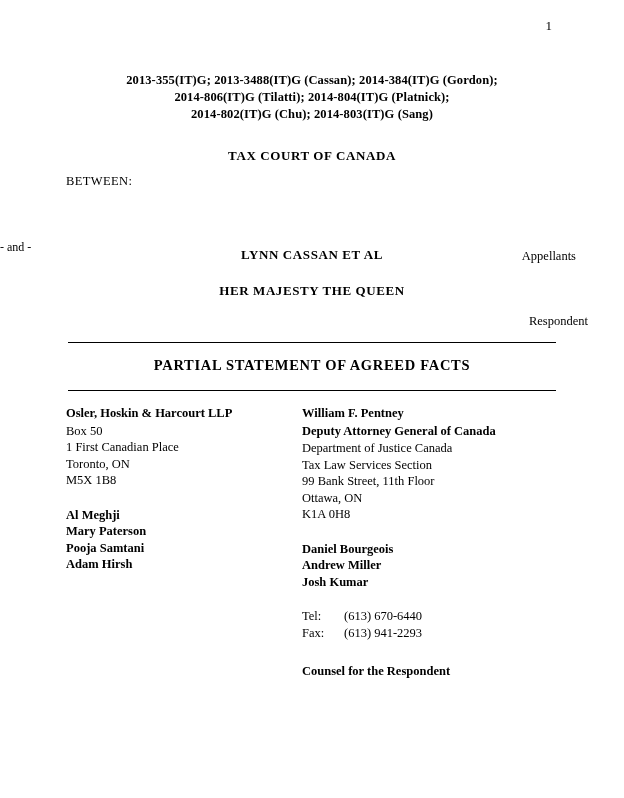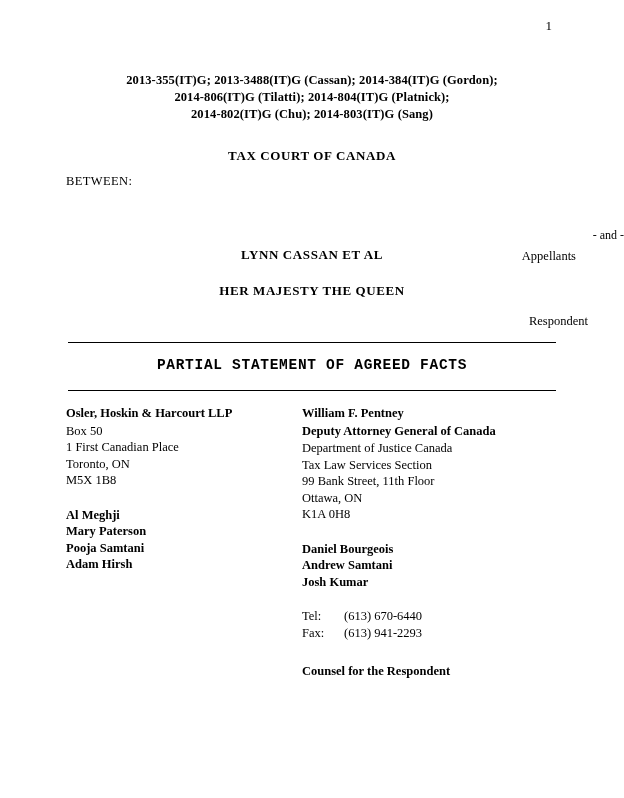--- a/index.html
+++ b/index.html
@@ -76,24 +76,24 @@
   .appellants-label {
     position: absolute;
     top: 233px;
     right: 48px;
     font-size: 12.5px;
     margin-top: 16px;
   }
 
   .and-word {
     position: absolute;
-    top: 228px;
-    left: 0;
-    width: 624px;
-    text-align: right;
+    top: 240px;
+    left: 0;
+    width: 624px;
+    text-align: left;
     font-size: 12px;
   }
 
   .party-respondent {
     position: absolute;
     top: 283px;
     left: 0;
     width: 624px;
     text-align: center;
     font-weight: bold;
@@ -120,21 +120,20 @@
 
   .doc-title {
     position: absolute;
     top: 357px;
     left: 0;
     width: 624px;
     text-align: center;
     font-weight: bold;
     font-size: 14.5px;
     letter-spacing: 0.7px;
-    font-family: Liberation Mono, monospace;
   }
 
   .col-left {
     position: absolute;
     top: 405px;
     left: 66px;
     width: 220px;
     font-size: 12.5px;
     line-height: 16.5px;
   }
@@ -234,21 +233,21 @@
     <span class="firm-name">William F. Pentney</span>
     <span class="firm-name">Deputy Attorney General of Canada</span>
     <span class="addr-line">Department of Justice Canada</span>
     <span class="addr-line">Tax Law Services Section</span>
     <span class="addr-line">99 Bank Street, 11th Floor</span>
     <span class="addr-line">Ottawa, ON</span>
     <span class="addr-line">K1A 0H8</span>
 
     <div class="names-block">
       <span class="name-line">Daniel Bourgeois</span>
-      <span class="name-line">Andrew Samtani</span>
+      <span class="name-line">Andrew Miller</span>
       <span class="name-line">Josh Kumar</span>
     </div>
 
     <div class="contact-block">
       <span class="contact-row"><span class="contact-label">Tel:</span><span>(613) 670-6440</span></span>
       <span class="contact-row"><span class="contact-label">Fax:</span><span>(613) 941-2293</span></span>
     </div>
 
     <span class="counsel-line">Counsel for the Respondent</span>
   </div>

